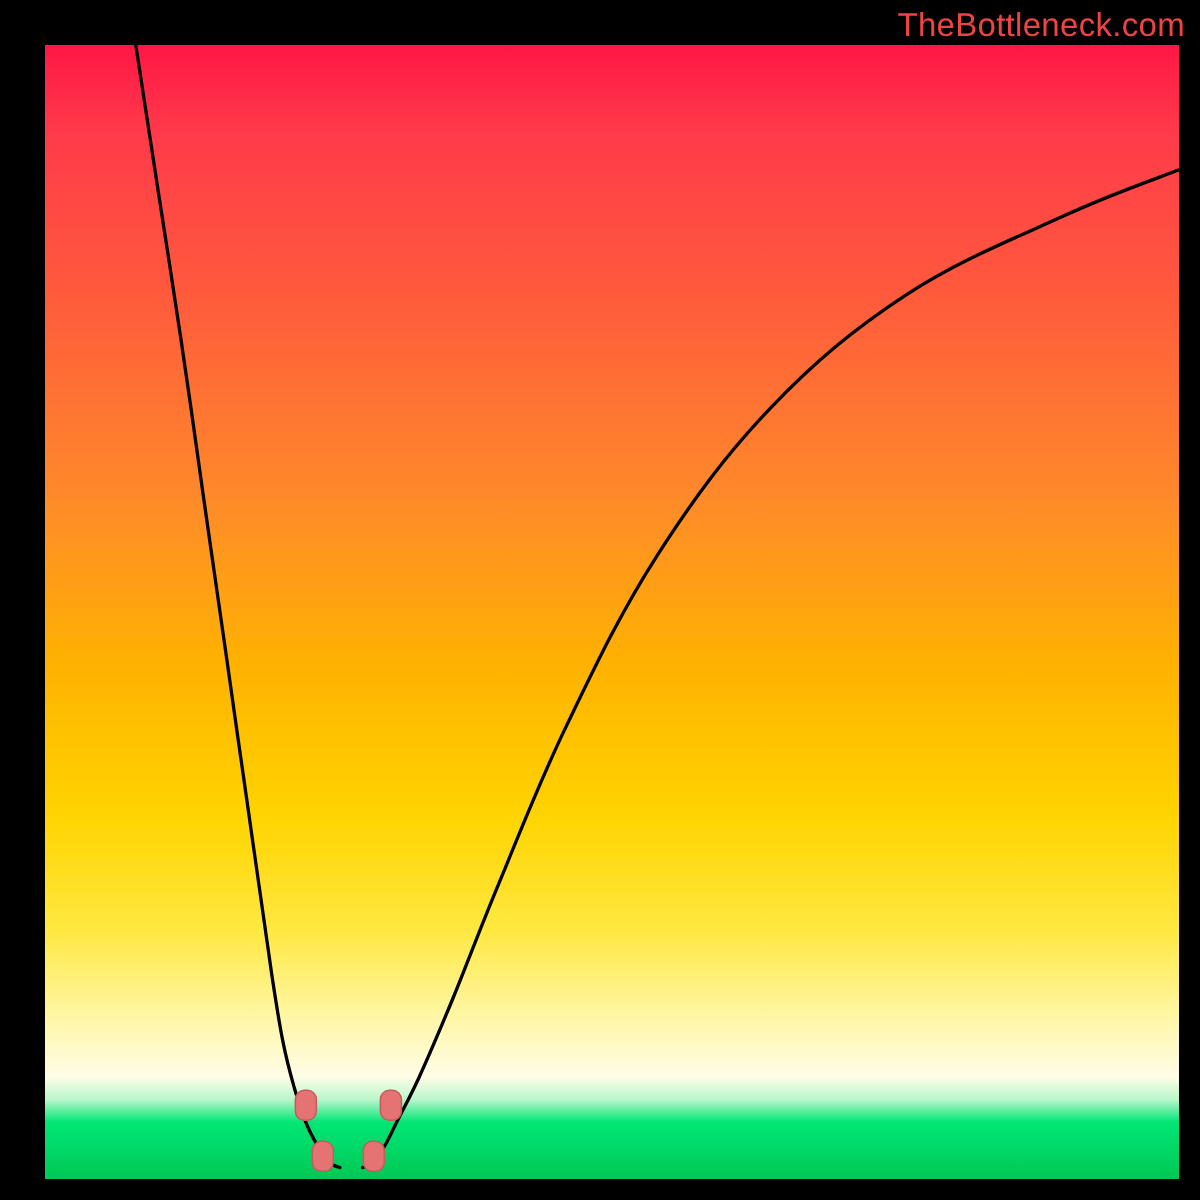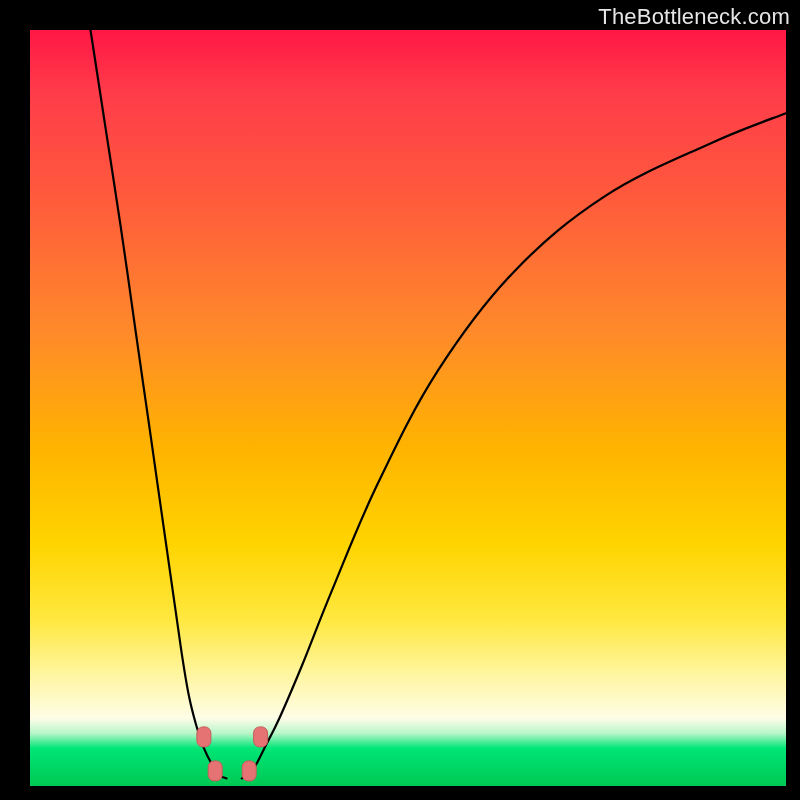--- a/index.html
+++ b/index.html
@@ -39,21 +39,21 @@
       #fffde7 91%,
       #b9f6ca 93%,
       #00e676 95%,
       #00c853 100%
     );
   }
   .watermark {
     position: absolute;
     top: 4px;
     right: 10px;
-    color: #e5e5e5;
+    color: #ef4444;
     font-size: 22px;
     font-weight: 500;
     letter-spacing: 0.2px;
     z-index: 10;
     user-select: none;
   }
   svg.curves {
     position: absolute;
     left: 0;
     top: 0;

